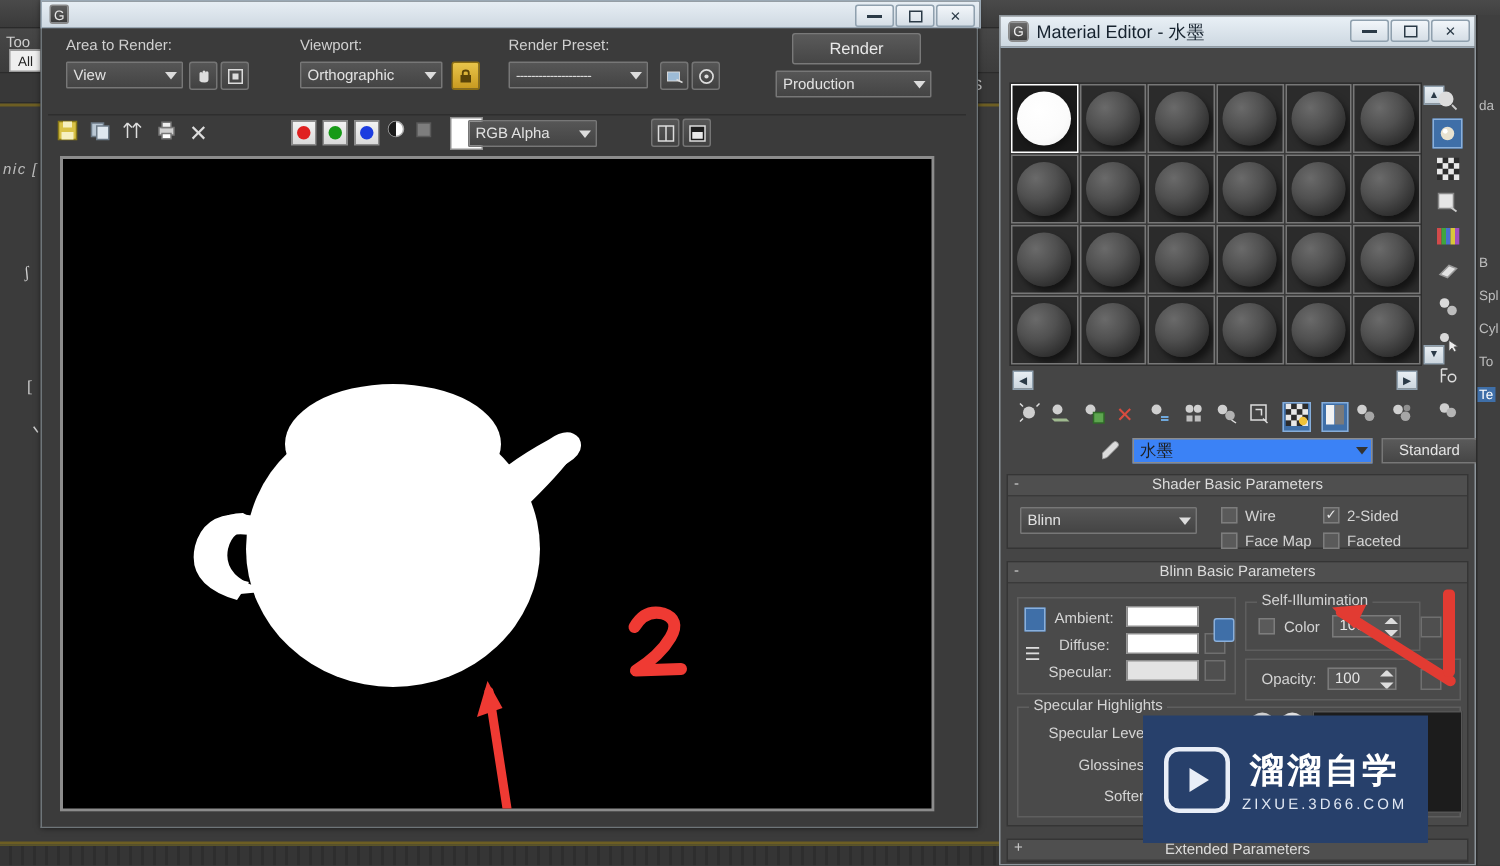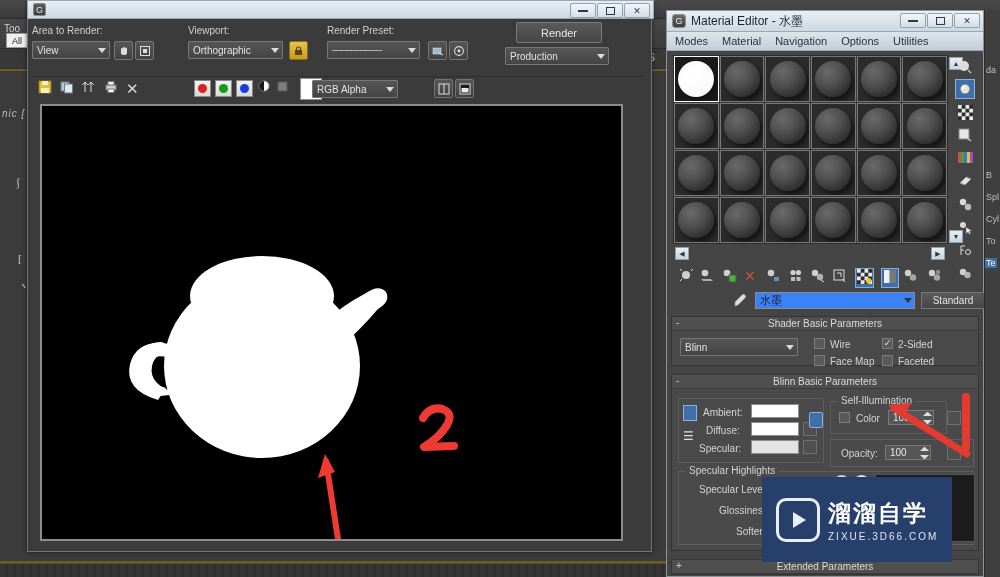--- a/index.html
+++ b/index.html
@@ -68,21 +68,21 @@
   .winbtns { position:absolute; right:3px; top:2px; display:flex; gap:1px; }
   .winbtn {
     width:26px; height:15px;
     background:linear-gradient(#f2f6fa,#d5dee6);
     border:1px solid #8fa0ae; border-radius:2px;
     display:flex; align-items:center; justify-content:center;
     font-size:9px; color:#2b3a47;
   }
   .rfw-body { position:absolute; left:0; top:19px; width:623px; height:532px; background:#3b3b3b; }
 
-  .panel-row1 { position:absolute; left:0; top:4px; width:612px; height:50px; }
+  .panel-row1 { position:absolute; left:12px; top:4px; width:612px; height:50px; }
   .fld-label { position:absolute; font-size:10px; color:#d0d0d0; }
   .combo {
     position:absolute; height:18px;
     background:linear-gradient(#565656,#444);
     border:1px solid #777; border-radius:1px;
     display:flex; align-items:center; padding-left:4px;
     font-size:10px; color:#e2e2e2;
   }
   .combo .arrow {
     position:absolute; right:3px; top:6px;
@@ -235,21 +235,21 @@
   .wm {
     position:absolute; left:762px; top:477px; width:190px; height:85px;
     background:#27406b; display:flex; align-items:center; gap:8px; padding-left:14px;
   }
   .wm-play {
     width:44px; height:44px; border:3px solid #e9eef7; border-radius:10px;
     display:flex; align-items:center; justify-content:center; flex:0 0 auto;
   }
   .wm-play i { border-left:13px solid #e9eef7; border-top:8px solid transparent; border-bottom:8px solid transparent; margin-left:3px;}
   .wm-tx { display:flex; flex-direction:column; }
-  .wm-main { font-size:23px; color:#fff; letter-spacing:2px; font-weight:bold; }
+  .wm-main { font-size:23px; color:#fff; letter-spacing:2px; font-weight:bold;text-align:center; }
   .wm-sub { font-size:10px; color:#dfe6f2; letter-spacing:2px; margin-top:2px;}
 
   .redbar { position:absolute; background:#e23b32; border-radius:3px; }
 </style>
 </head>
 <body>
 
 <div id="root">
 
   <div class="max-bg">
@@ -459,27 +459,20 @@
         <div class="winbtn">
           <span style="display:block;width:10px;height:2px;background:#2b3a47"></span>
         </div>
         <div class="winbtn">
           <span style="display:block;width:9px;height:8px;border:1px solid #2b3a47"></span>
         </div>
         <div class="winbtn">✕</div>
       </div>
     </div>
 
-    <div class="me-menu">
-      <span>Modes</span>
-      <span>Material</span>
-      <span>Navigation</span>
-      <span>Options</span>
-      <span>Utilities</span>
-    </div>
 
     <div class="me-slots">
       <div class="slot sel">
           <span class="sphere white"></span>
         </div>
       <div class="slot">
           <span class="sphere"></span>
         </div>
       <div class="slot">
           <span class="sphere"></span>

